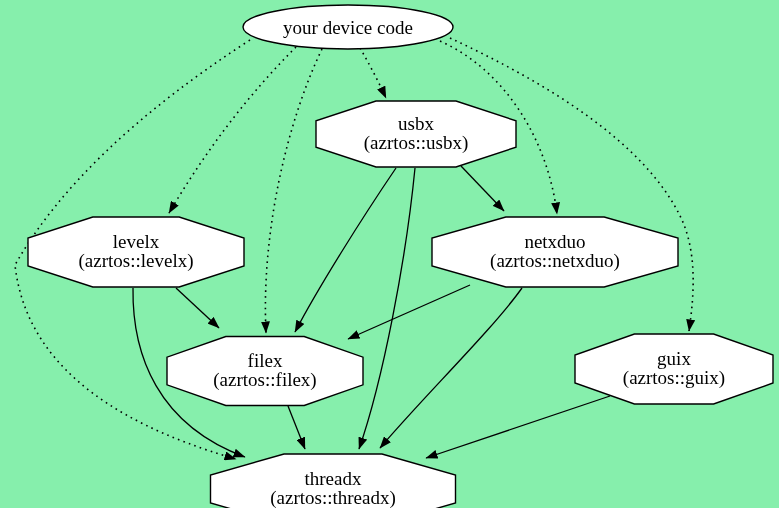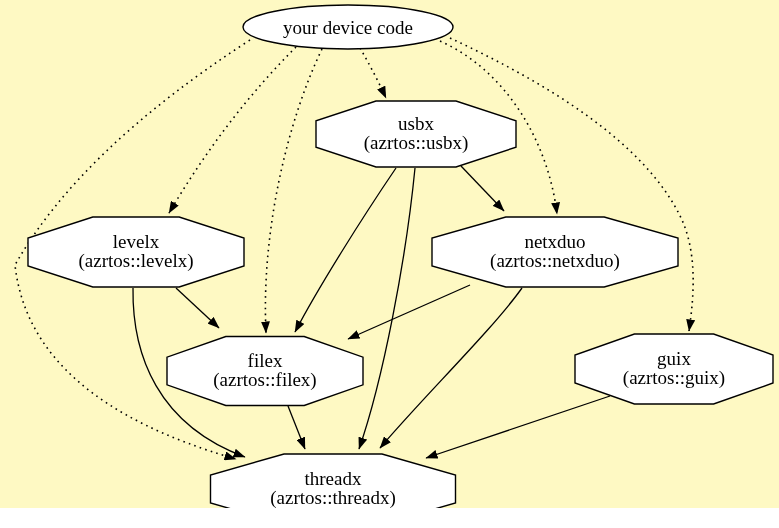--- a/index.html
+++ b/index.html
@@ -4,21 +4,21 @@
 <style>
   html, body {
     margin: 0;
     padding: 0;
     background: #ffffff;
   }
   .canvas {
     position: relative;
     width: 779px;
     height: 508px;
-    background: #fef9c3;
+    background: #86efac;
     overflow: hidden;
   }
   svg {
     display: block;
     font-family: "Liberation Serif", "DejaVu Serif", serif;
   }
   .edge {
     fill: none;
     stroke: #000000;
     stroke-width: 1.3;

